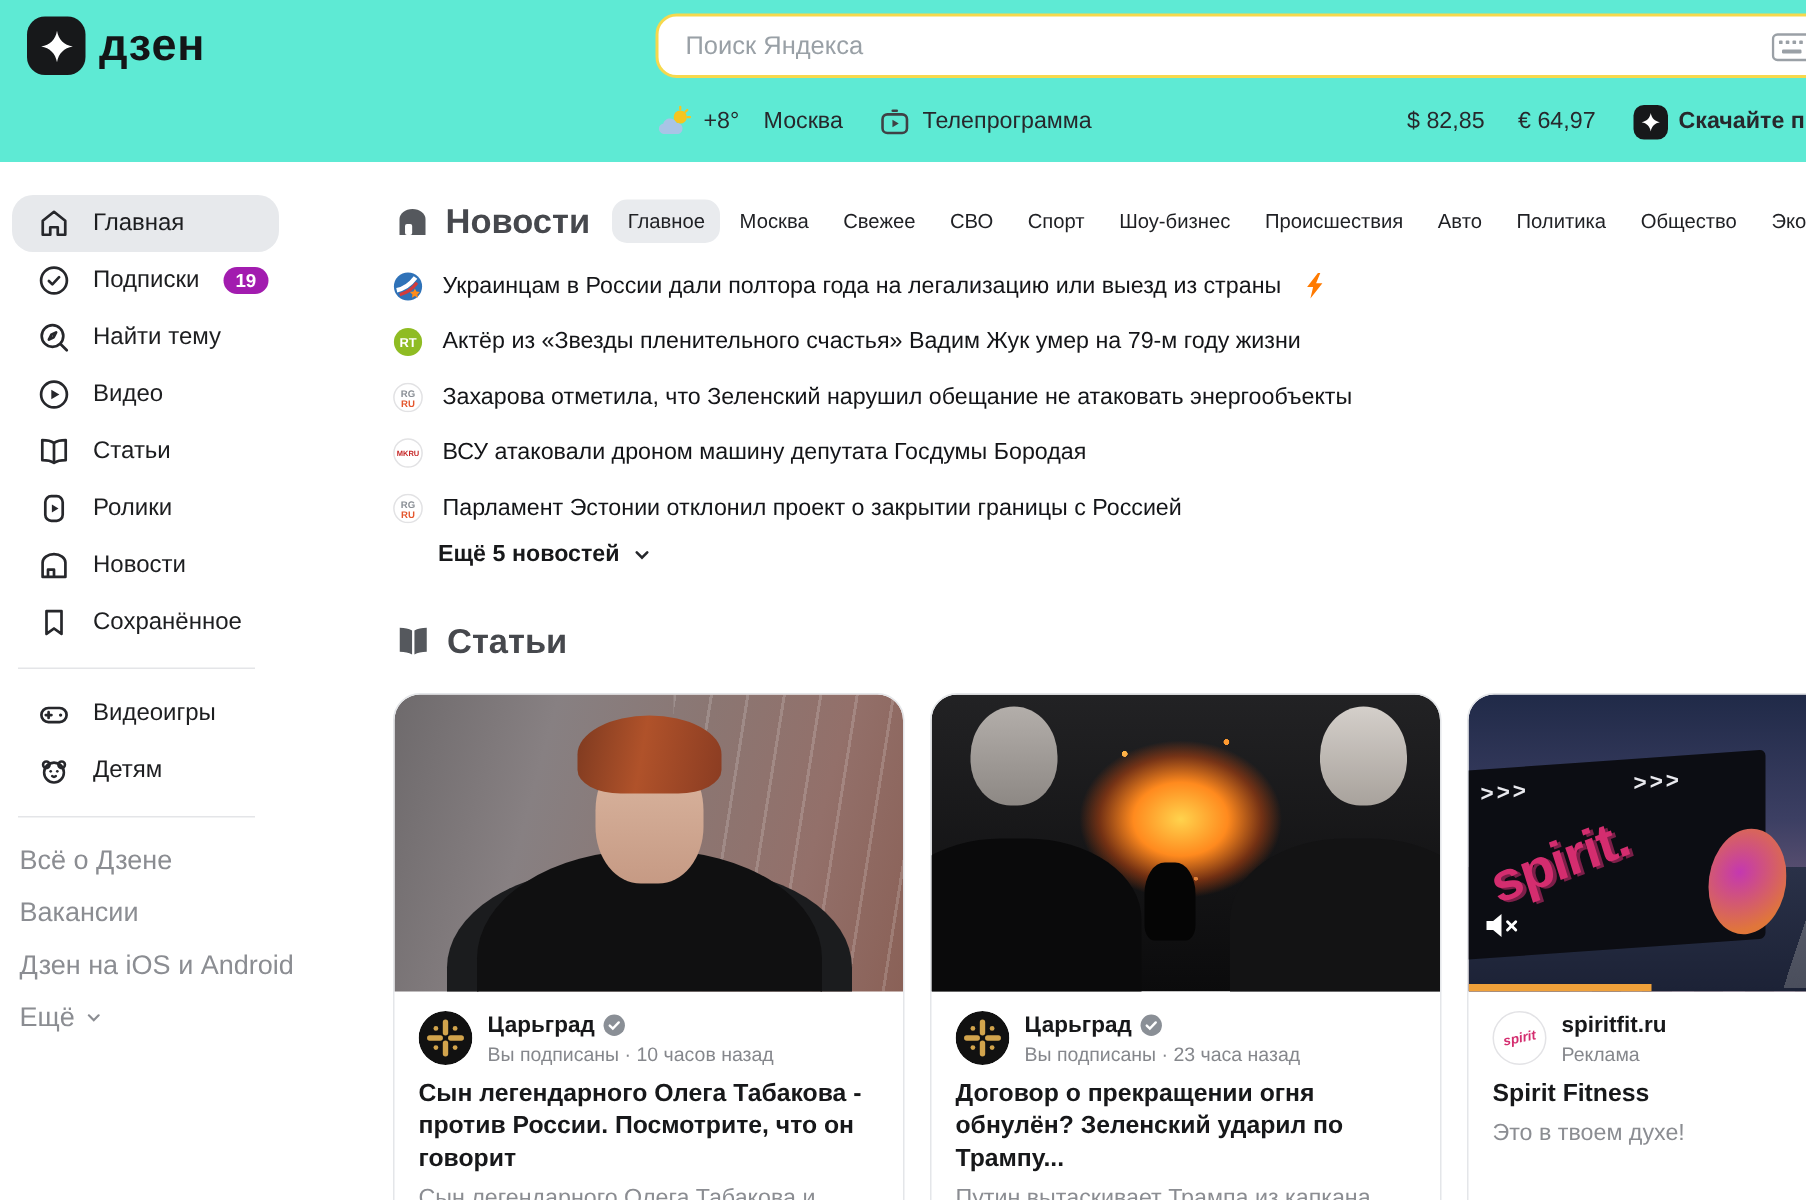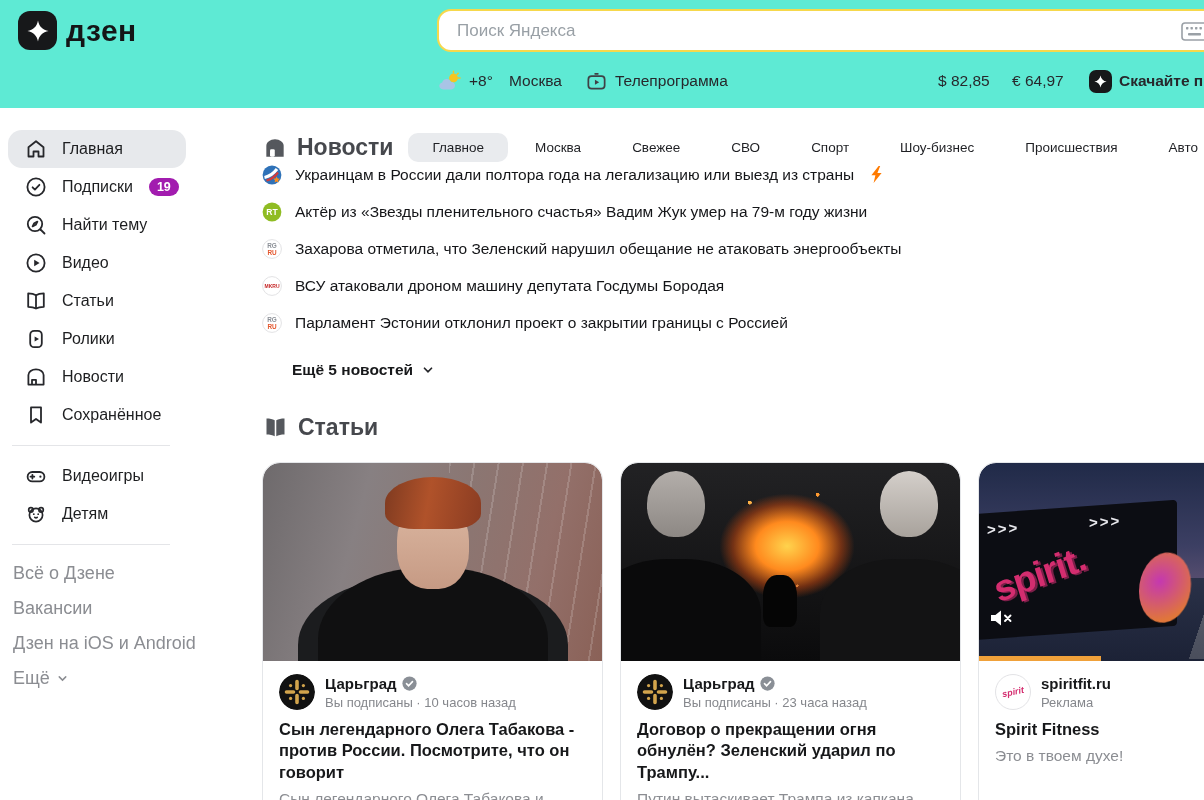--- a/index.html
+++ b/index.html
@@ -32,23 +32,23 @@
   .side-badge { margin-left:2px; background:#a21caf; color:#fff; font-size:12.5px; font-weight:bold;
                 border-radius:10px; padding:2px 8px; }
   .side-sep { height:1px; background:#e4e5e8; margin:11px 12px 11px 12px; width:158px; }
   .side-link { font-size:18px; color:#8b8d92; padding:7px 0 7px 13px; cursor:pointer; }
   .side-more { display:flex; align-items:center; gap:6px; }
   
   .news-head { position:absolute; left:262px; top:133px; width:940px; display:flex; align-items:center; }
   .sec-icon { display:flex; align-items:center; }
   .news-title { font-size:23px; font-weight:bold; color:#46484d; margin-left:9px; }
   .tabs { display:flex; align-items:center; gap:3px; margin-left:15px; }
-  .tab { font-size:13.5px; color:#1f2024; padding:7px 24px; border-radius:10px; cursor:pointer; white-space:nowrap; }
+  .tab { font-size:13.5px; color:#1f2024; padding:7px 10px; border-radius:10px; cursor:pointer; white-space:nowrap; }
   .tab.active { background:#e9ebee; }
-  .news-list { position:absolute; left:262px; top:156px; }
+  .news-list { position:absolute; left:262px; top:172px; }
   .news-item { display:flex; align-items:center; gap:13px; height:37px; font-size:15.5px; color:#141518; cursor:pointer; }
   .news-item .bolt { display:flex; margin-left:2px; }
   .news-more { position:absolute; left:292px; top:361px; display:flex; align-items:center; gap:8px;
                font-size:15.5px; font-weight:bold; color:#17181a; cursor:pointer; }
   
   .articles-head { position:absolute; left:262px; top:414px; display:flex; align-items:center; }
   .articles-title { font-size:23px; font-weight:bold; color:#46484d; margin-left:9px; }
   .cards { position:absolute; left:262px; top:462px; display:flex; gap:17px; }
   .card { width:341px; height:430px; border:1px solid #e4e6e9; border-radius:18px; background:#fff;
           overflow:hidden; flex:none; cursor:pointer; }

